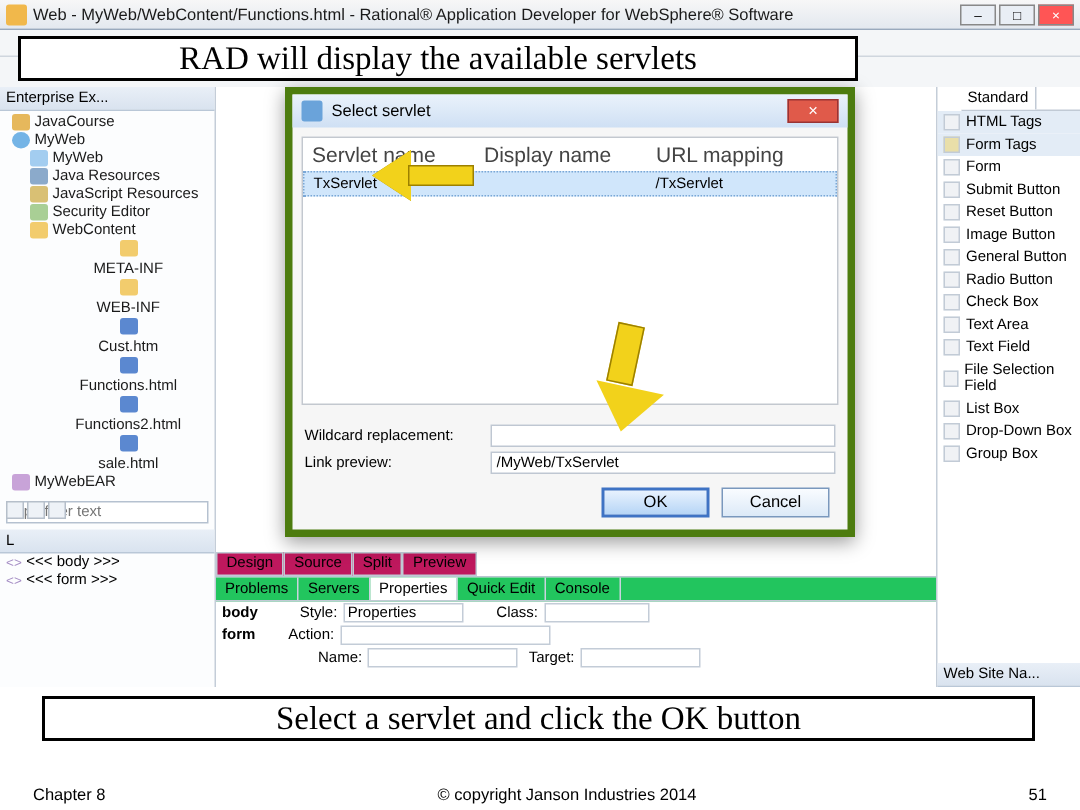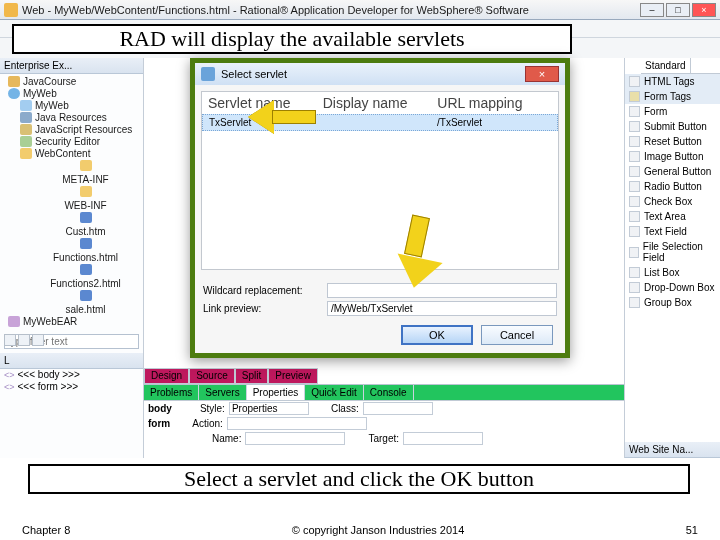--- a/index.html
+++ b/index.html
@@ -224,21 +224,21 @@
       </div>
       <div class="prop-row">
         <span style="font-weight:600;">form</span>
         <span style="margin-left:18px;">Action:</span>
         <input style="width: 140px;">
       </div>
       <div class="prop-row">
         <span style="width:60px;"></span>
         <span>Name:</span>
         <input style="width: 100px;">
-        <span style="margin-left:19px;">Target:</span>
+        <span style="margin-left:3px;">Target:</span>
         <input style="width: 80px;">
       </div>
     </div>
   </div>
 
   <div class="sidebar-right">
     <div class="rpanel-tabs">
       <div class="sel">Standard</div>
     </div>
     <div class="rpanel-body">

